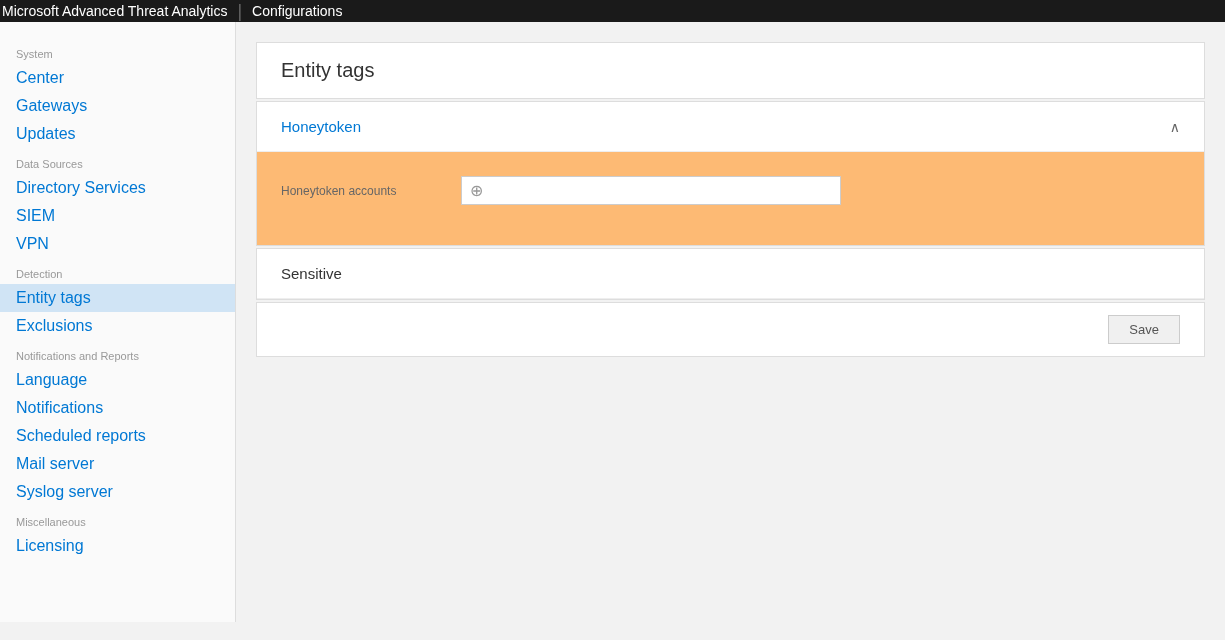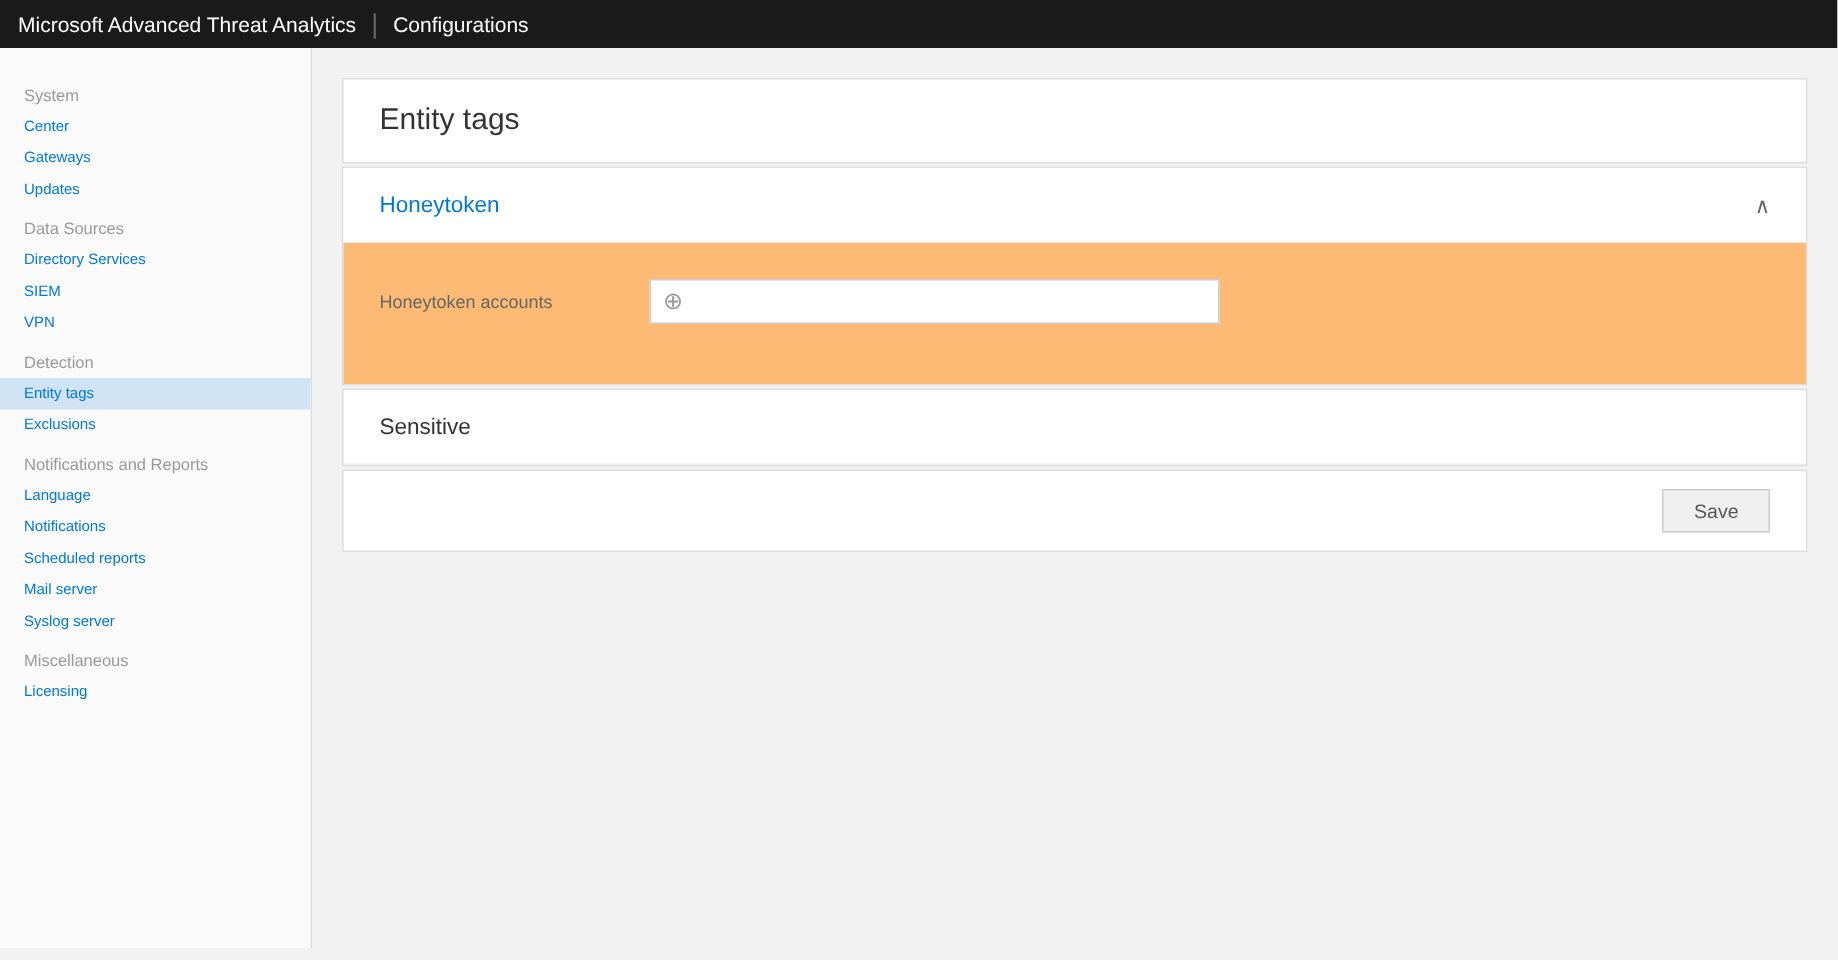--- a/index.html
+++ b/index.html
@@ -2,24 +2,24 @@
 <html><head>
   <meta charset="utf-8">
   <style>
     * { margin: 0; padding: 0; box-sizing: border-box; }
     body { font-family: 'Segoe UI', Arial, sans-serif; font-size: 13px; background: #f2f2f2; color: #333; }
 
     
     .header {
       background: #1a1a1a;
       color: #fff;
-      height: 32px;
-      display: flex;
-      align-items: center;
-      padding: 0 12px;
+      height: 22px;
+      display: flex;
+      align-items: center;
+      padding: 0 2px;
       font-size: 14px;
       text-align: right;
     }
     .header-app-name {
       color: #fff;
       font-weight: 400;
     }
     .header-divider {
       color: #666;
       margin: 0 10px;
@@ -31,38 +31,38 @@
     }
 
     
     .layout {
       display: flex;
       height: calc(100vh - 40px);
     }
 
     
     .sidebar {
-      width: 208px;
+      width: 236px;
       background: #fafafa;
       border-right: 1px solid #ddd;
       padding: 16px 0;
       overflow-y: auto;
       flex-shrink: 0;
     }
     .sidebar-section-label {
       font-size: 11px;
       color: #999;
       padding: 10px 16px 4px 16px;
       text-transform: none;
     }
     .sidebar-item {
       padding: 5px 16px;
       cursor: pointer;
       color: #0078d4;
-      font-size: 10px;
+      font-size: 16px;
       display: block;
     }
     .sidebar-item.active {
       background: #d0e4f5;
       color: #0078d4;
       font-weight: 500;
     }
 
     
     .main {

